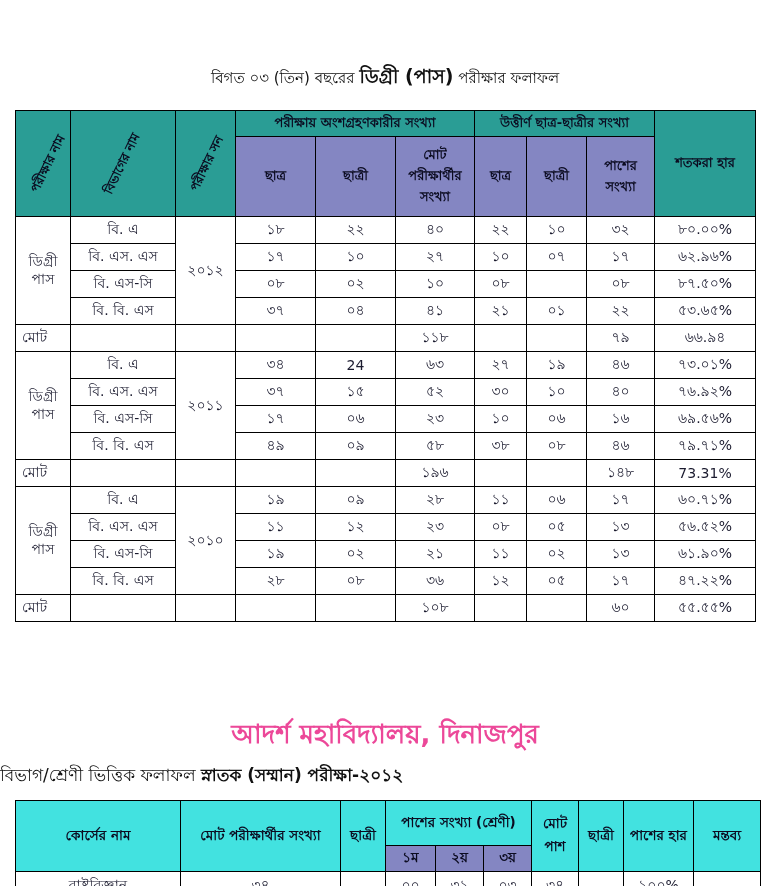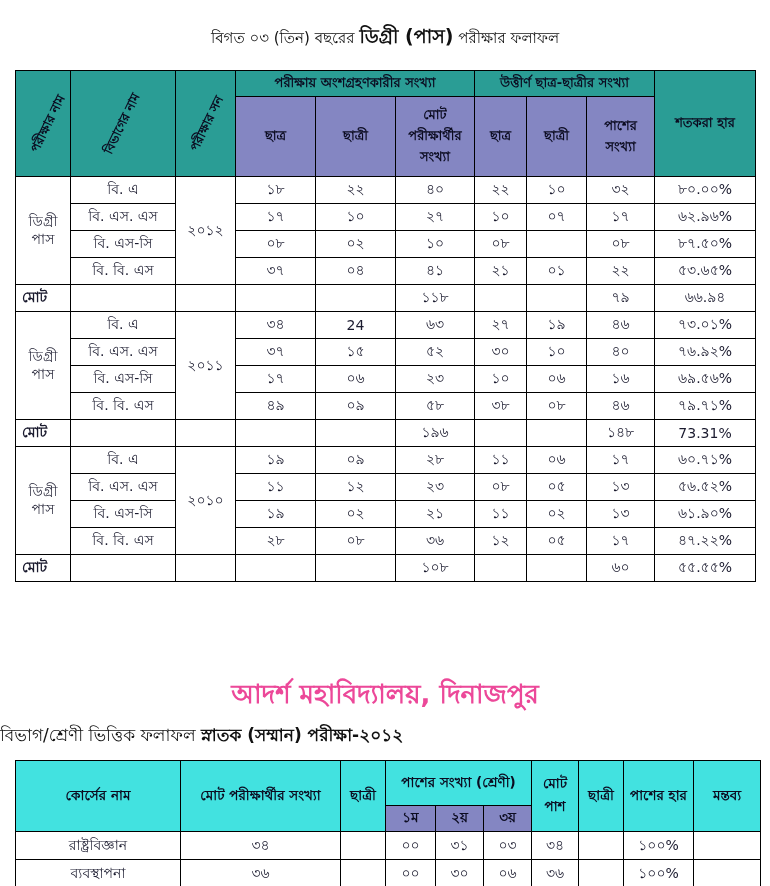--- a/index.html
+++ b/index.html
@@ -10,20 +10,21 @@
     color: #000;
   }
   .page { width: 770px; height: 886px; position: relative; background: #fff; }
 
   
   .doc-title {
     padding-top: 22px;
     text-align: center;
     font-size: 15px;
     color: #111;
+    margin-top: 40px;
   }
   .doc-title .t-bold { font-weight: bold; font-size: 19px; }
 
   
   table { border-collapse: collapse; table-layout: fixed; }
   th, td {
     border: 1.6px solid #000;
     text-align: center;
     vertical-align: middle;
     padding: 1px 2px;
@@ -39,21 +40,21 @@
   .t1 th.rot { position: relative; }
   .t1 th.rot span {
     display: inline-block;
     transform: rotate(-64deg);
     white-space: nowrap;
     font-size: 12.5px;
   }
   .t1 td { height: 27px; font-size: 14px; color: #1a1a2e; }
   .t1 td.exam-cell { font-size: 14px; line-height: 1.25; }
   .t1 td.year-cell { font-size: 14px; }
-  .t1 td.total-label { font-weight: bold; text-align: left; padding-left: 6px; }
+  .t1 td.total-label { font-weight: normal; text-align: left; padding-left: 6px; }
 
   
   .sec2-title {
     margin-top: 92px;
     text-align: center;
     font-size: 26px;
     font-weight: bold;
     color: #ec4899;
   }
   .sec2-subtitle {

